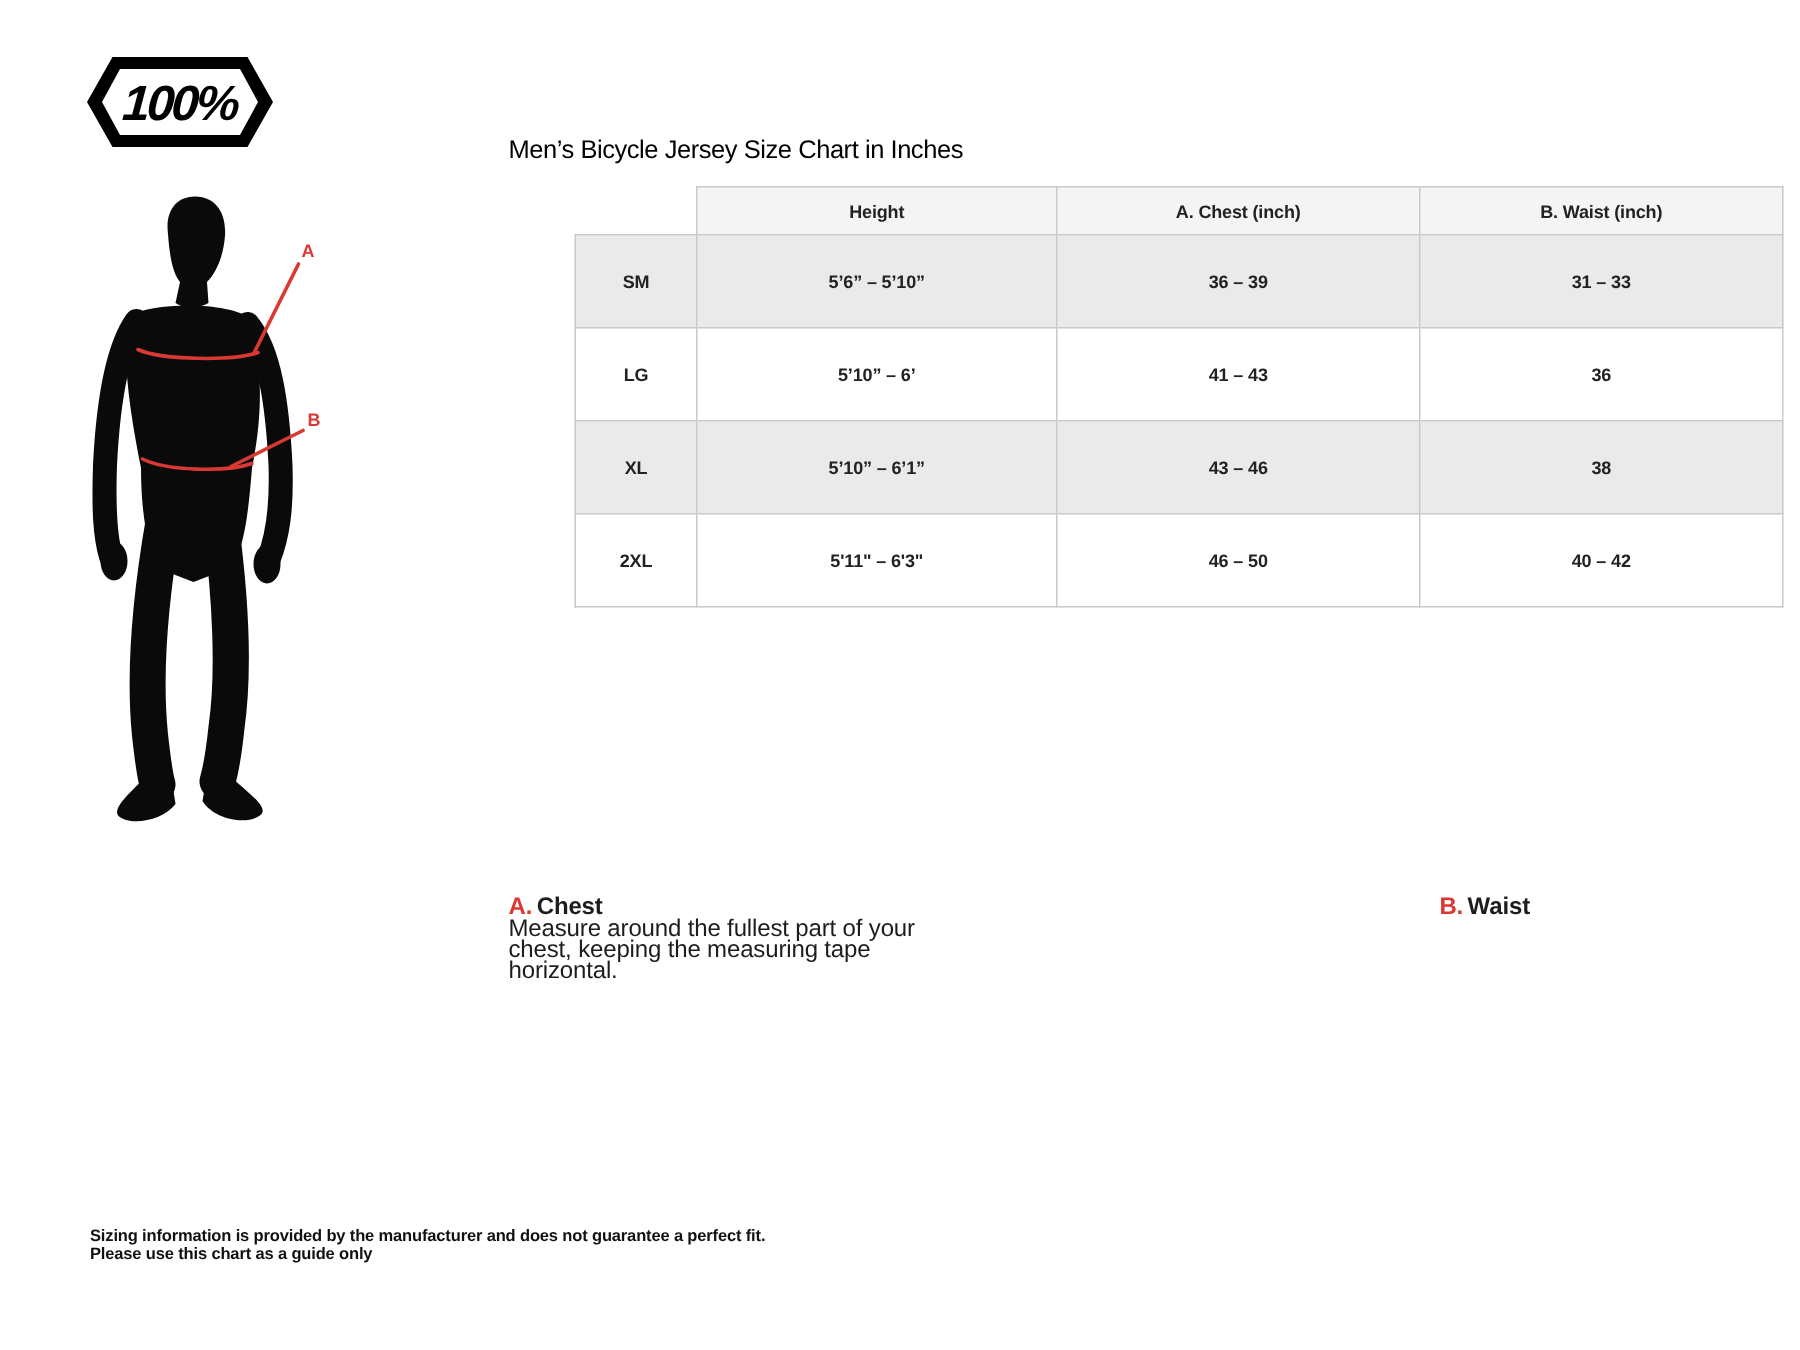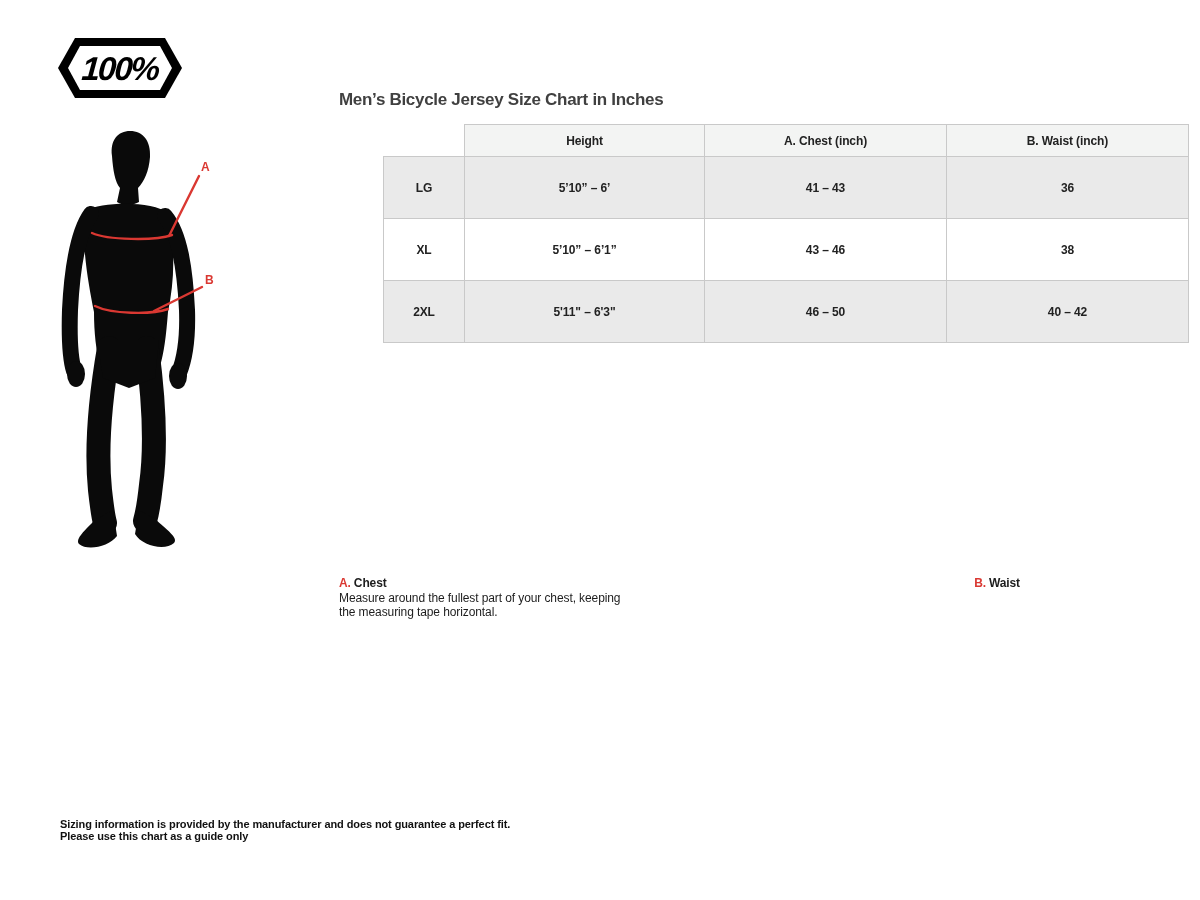--- a/index.html
+++ b/index.html
@@ -20,21 +20,21 @@
 
   
   .logo { position: absolute; left: 58px; top: 31px; width: 124px; height: 74px; }
 
   
   .figure { position: absolute; left: 55px; top: 110px; width: 170px; height: 450px; }
 
   
   .page-title {
     position: absolute; left: 339px; top: 90px;
-    font-size: 17px; font-weight: bold; color: #404040;
+    font-size: 17px; font-weight: normal; color: #000000;
     letter-spacing: -0.3px;
   }
 
   
   .size-table-wrap { position: absolute; left: 339px; top: 124px; width: 806px; padding-left: 44px; }
   table.size-table {
     border-collapse: collapse;
     table-layout: fixed;
     width: 805px;
     font-size: 12px;
@@ -64,21 +64,21 @@
   table.size-table tbody tr:nth-child(odd) td { background: #eaeaea; }
   table.size-table tbody tr:nth-child(even) th,
   table.size-table tbody tr:nth-child(even) td { background: #ffffff; }
 
   
   .section-title {
     position: absolute; left: 339px; top: 572px;
     font-size: 17px; font-weight: bold; color: #111;
     letter-spacing: -0.3px;
   }
-  .measure-col { position: absolute; top: 576px; width: 300px; font-size: 12px; line-height: 14px; }
+  .measure-col { position: absolute; top: 598px; width: 300px; font-size: 16px; line-height: 14px; }
   .measure-col.a { left: 339px; }
   .measure-col.b { left: 720px; text-align: right; }
   .measure-label { font-weight: bold; margin-bottom: 1px; }
   .measure-label .prefix { color: #da3832; margin-right: 3px; }
   .measure-text { color: #1d1d1d; }
 
   
   .disclaimer {
     position: absolute; left: 60px; top: 818px;
     font-size: 11px; font-weight: bold; line-height: 12px; color: #111;
@@ -147,20 +147,26 @@
       <thead>
         <tr>
           <th class="corner"></th>
           <th>Height</th>
           <th>A. Chest (inch)</th>
           <th>B. Waist (inch)</th>
         </tr>
       </thead>
       <tbody>
         <tr>
+          <th>SM</th>
+          <td>5’6” – 5’10”</td>
+          <td>36 – 39</td>
+          <td>31 – 33</td>
+        </tr>
+        <tr>
           <th>LG</th>
           <td>5’10” – 6’</td>
           <td>41 – 43</td>
           <td>36</td>
         </tr>
         <tr>
           <th>XL</th>
           <td>5’10” – 6’1”</td>
           <td>43 – 46</td>
           <td>38</td>

